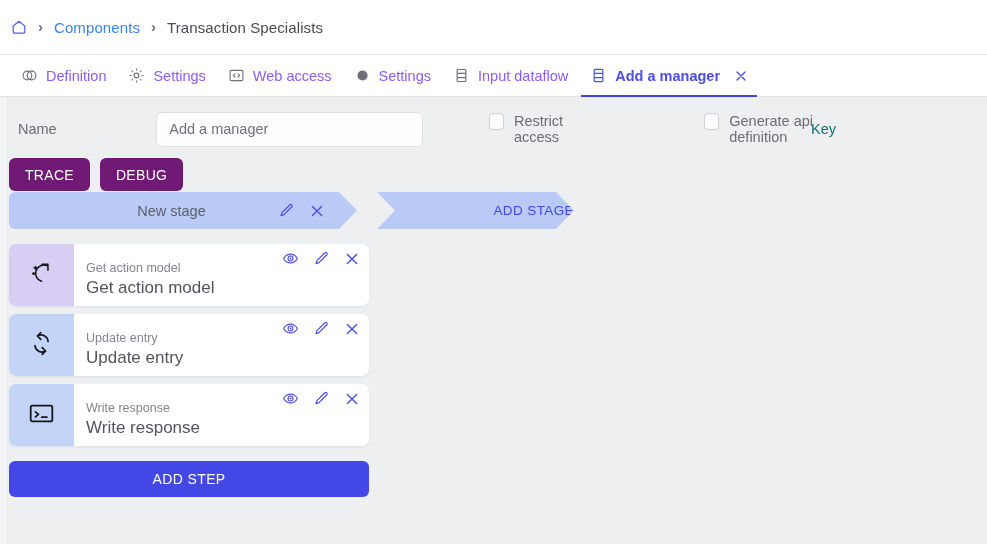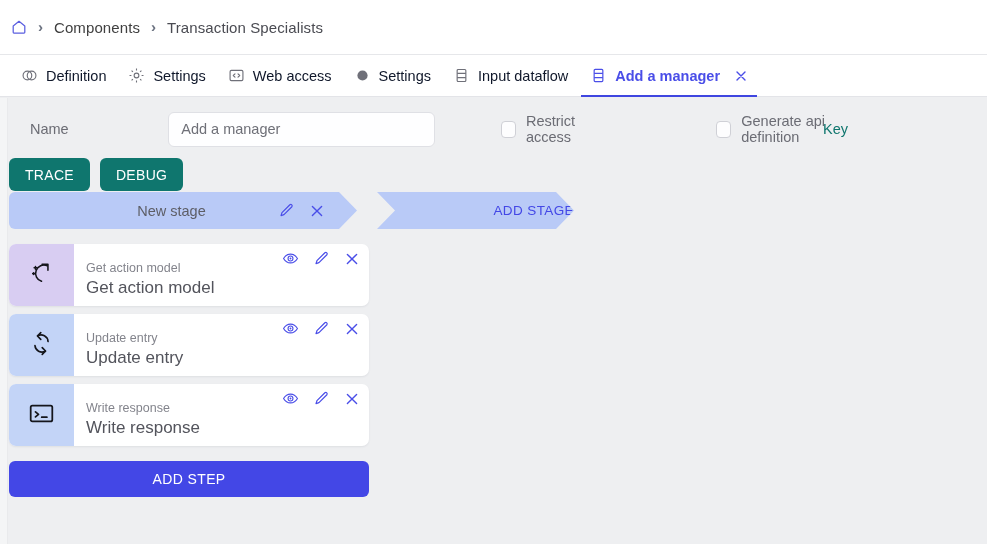--- a/index.html
+++ b/index.html
@@ -25,75 +25,75 @@
     display: flex; align-items: center;
     padding-left: 11px;
     border-bottom: 1px solid #e6e7ea;
   }
   .crumb-home { display: flex; align-items: center; }
   .crumb-sep {
     color: #6b7280; font-size: 15px; font-weight: 600;
     margin: 0 11px; line-height: 1; padding-bottom: 1px;
   }
   .crumb-text {
-    font-size: 15px; color: #404040; letter-spacing: .1px;
+    font-size: 15px; color: #3b82f6; letter-spacing: .1px;
   }
   .crumb-text.last { color: #4a4b52; }
 
   
   .tab-bar {
     position: absolute; left: 0; top: 55px;
     width: 987px; height: 42px;
     background: #ffffff;
     display: flex; align-items: stretch;
     padding-left: 10px;
     border-bottom: 1px solid #e3e4e8;
   }
   .tab {
     display: flex; align-items: center; gap: 8px;
     padding: 0 11px;
-    font-size: 14.5px; color: #0f172a;
+    font-size: 14.5px; color: #8b5cf6;
     position: relative; white-space: nowrap;
     cursor: pointer;
   }
   .tab .tab-ico { display: flex; align-items: center; color: #6f7079; flex: 0 0 auto; }
   .tab.active { color: #4a4ee8; font-weight: bold; }
   .tab.active .tab-ico { color: #4a4ee8; }
   .tab.active::after {
     content: ""; position: absolute;
     left: 2px; right: 2px; bottom: -1px; height: 2.5px;
     background: #3f46e0;
   }
   .tab-close {
     margin-left: 6px; display: flex; align-items: center;
     color: #4a4ee8; cursor: pointer;
   }
 
   
   .form-row {
-    position: absolute; left: 16px; top: 98px;
+    position: absolute; left: 4px; top: 98px;
     width: 856px; height: 62px;
     display: flex; align-items: center;
   }
   .name-label {
     width: 167px; padding-left: 14px;
     font-size: 14.5px; color: #6b6c74;
   }
   .name-input {
     width: 292px; height: 35px;
     border: 1px solid #dfe0e5; border-radius: 6px;
     background: #fefeff;
     padding: 0 12px;
     font-size: 14.5px; color: #6f7078;
     font-family: "Liberation Sans", sans-serif;
     outline: none;
   }
   .name-input::placeholder { color: #6f7078; opacity: 1; }
   .chk-group {
-    display: flex; align-items: center; gap: 10px;
+    display: flex; align-items: flex-start; gap: 10px;
     margin-left: 18px; cursor: pointer; padding-left: 46px;
   }
   .chk-box {
     width: 17px; height: 17px;
     border: 1.6px solid #cfd0d6; border-radius: 4px;
     background: #fdfdfe;
   }
   .chk-label { font-size: 14.5px; color: #6b6c74; }
   .key-label {
     position: absolute; right: 24px;
@@ -101,21 +101,21 @@
   }
 
   
   .btn-row {
     position: absolute; left: 9px; top: 158px;
     display: flex; gap: 10px;
   }
   .btn-primary {
     height: 33px; min-width: 64px;
     padding: 0 16px;
-    background: #0f766e; color: #ffffff;
+    background: #701a75; color: #ffffff;
     border: none; border-radius: 6px;
     font-size: 14px; letter-spacing: .3px;
     font-family: "Liberation Sans", sans-serif;
     cursor: pointer;
     display: flex; align-items: center; justify-content: center;
   }
 
   
   .stage-bar {
     position: absolute; left: 9px; top: 192px;

